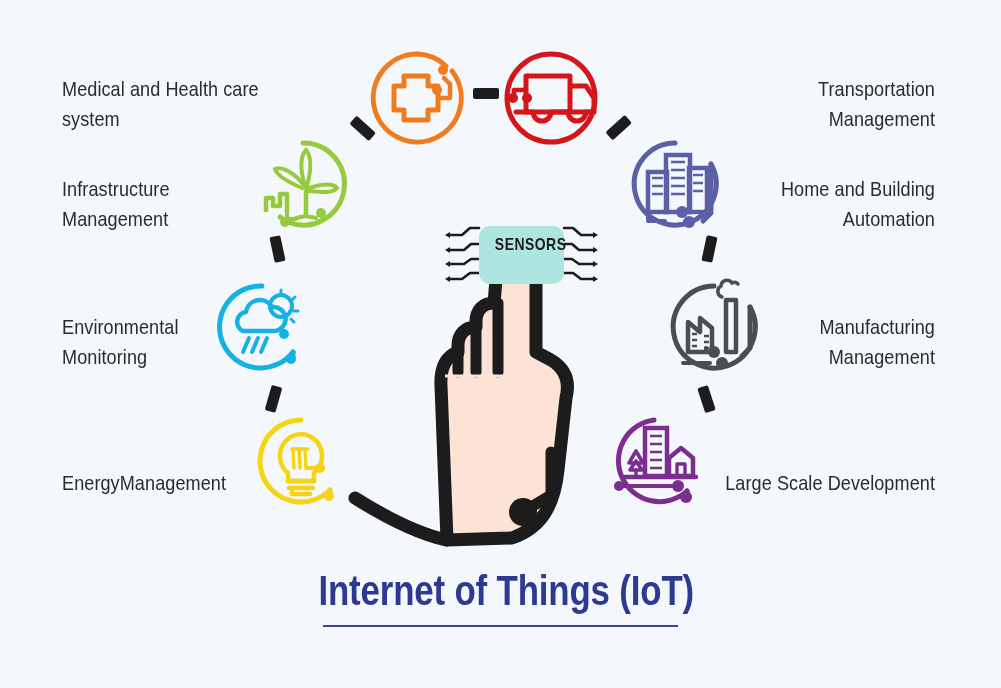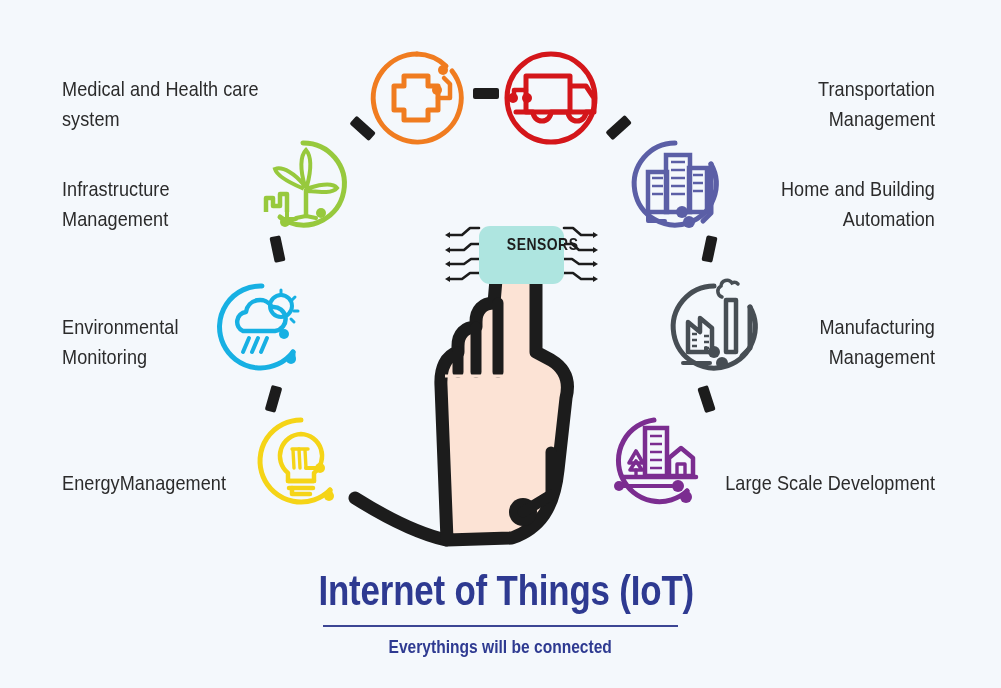--- a/index.html
+++ b/index.html
@@ -64,28 +64,27 @@
     left:479px;top:226px;
     width:85px;height:58px;
     background:#aee5e0;
     border-radius:11px;
     z-index:6;
   }
   #sensors-text{
     position:absolute;
     left:479px;top:235px;
     width:103px;
-    text-align:left;
+    text-align:center;
     color:#1d1d1d;
     font-size:17px;
     font-weight:bold;
     letter-spacing:.6px;
     z-index:8;
     font-family:"Liberation Sans", sans-serif;
-    margin-left:20px;
   }
   #sensors-text span{display:inline-block;transform:scaleX(.82);}
 </style>
 </head>
 <body style="background: rgb(244, 248, 252);">
 
 <div id="stage">
 
   <svg id="art" width="1001" height="688" viewBox="0 0 1001 688" style="position:absolute;left:0;top:0;">
 
@@ -333,15 +332,14 @@
 
   <div class="label right" style="right:66px;top:312px;width:300px;">Manufacturing
 Management</div>
 
   <div class="label right" style="right:66px;top:468px;width:330px;">Large Scale Development</div>
 
   <div id="title-wrap">
     <div id="page-title">Internet of Things (IoT)</div>
   </div>
   <div id="title-rule"></div>
-  <div id="page-subtitle"><span>Everythings will be connected</span></div>
 
 </div>
 
 </body></html>

